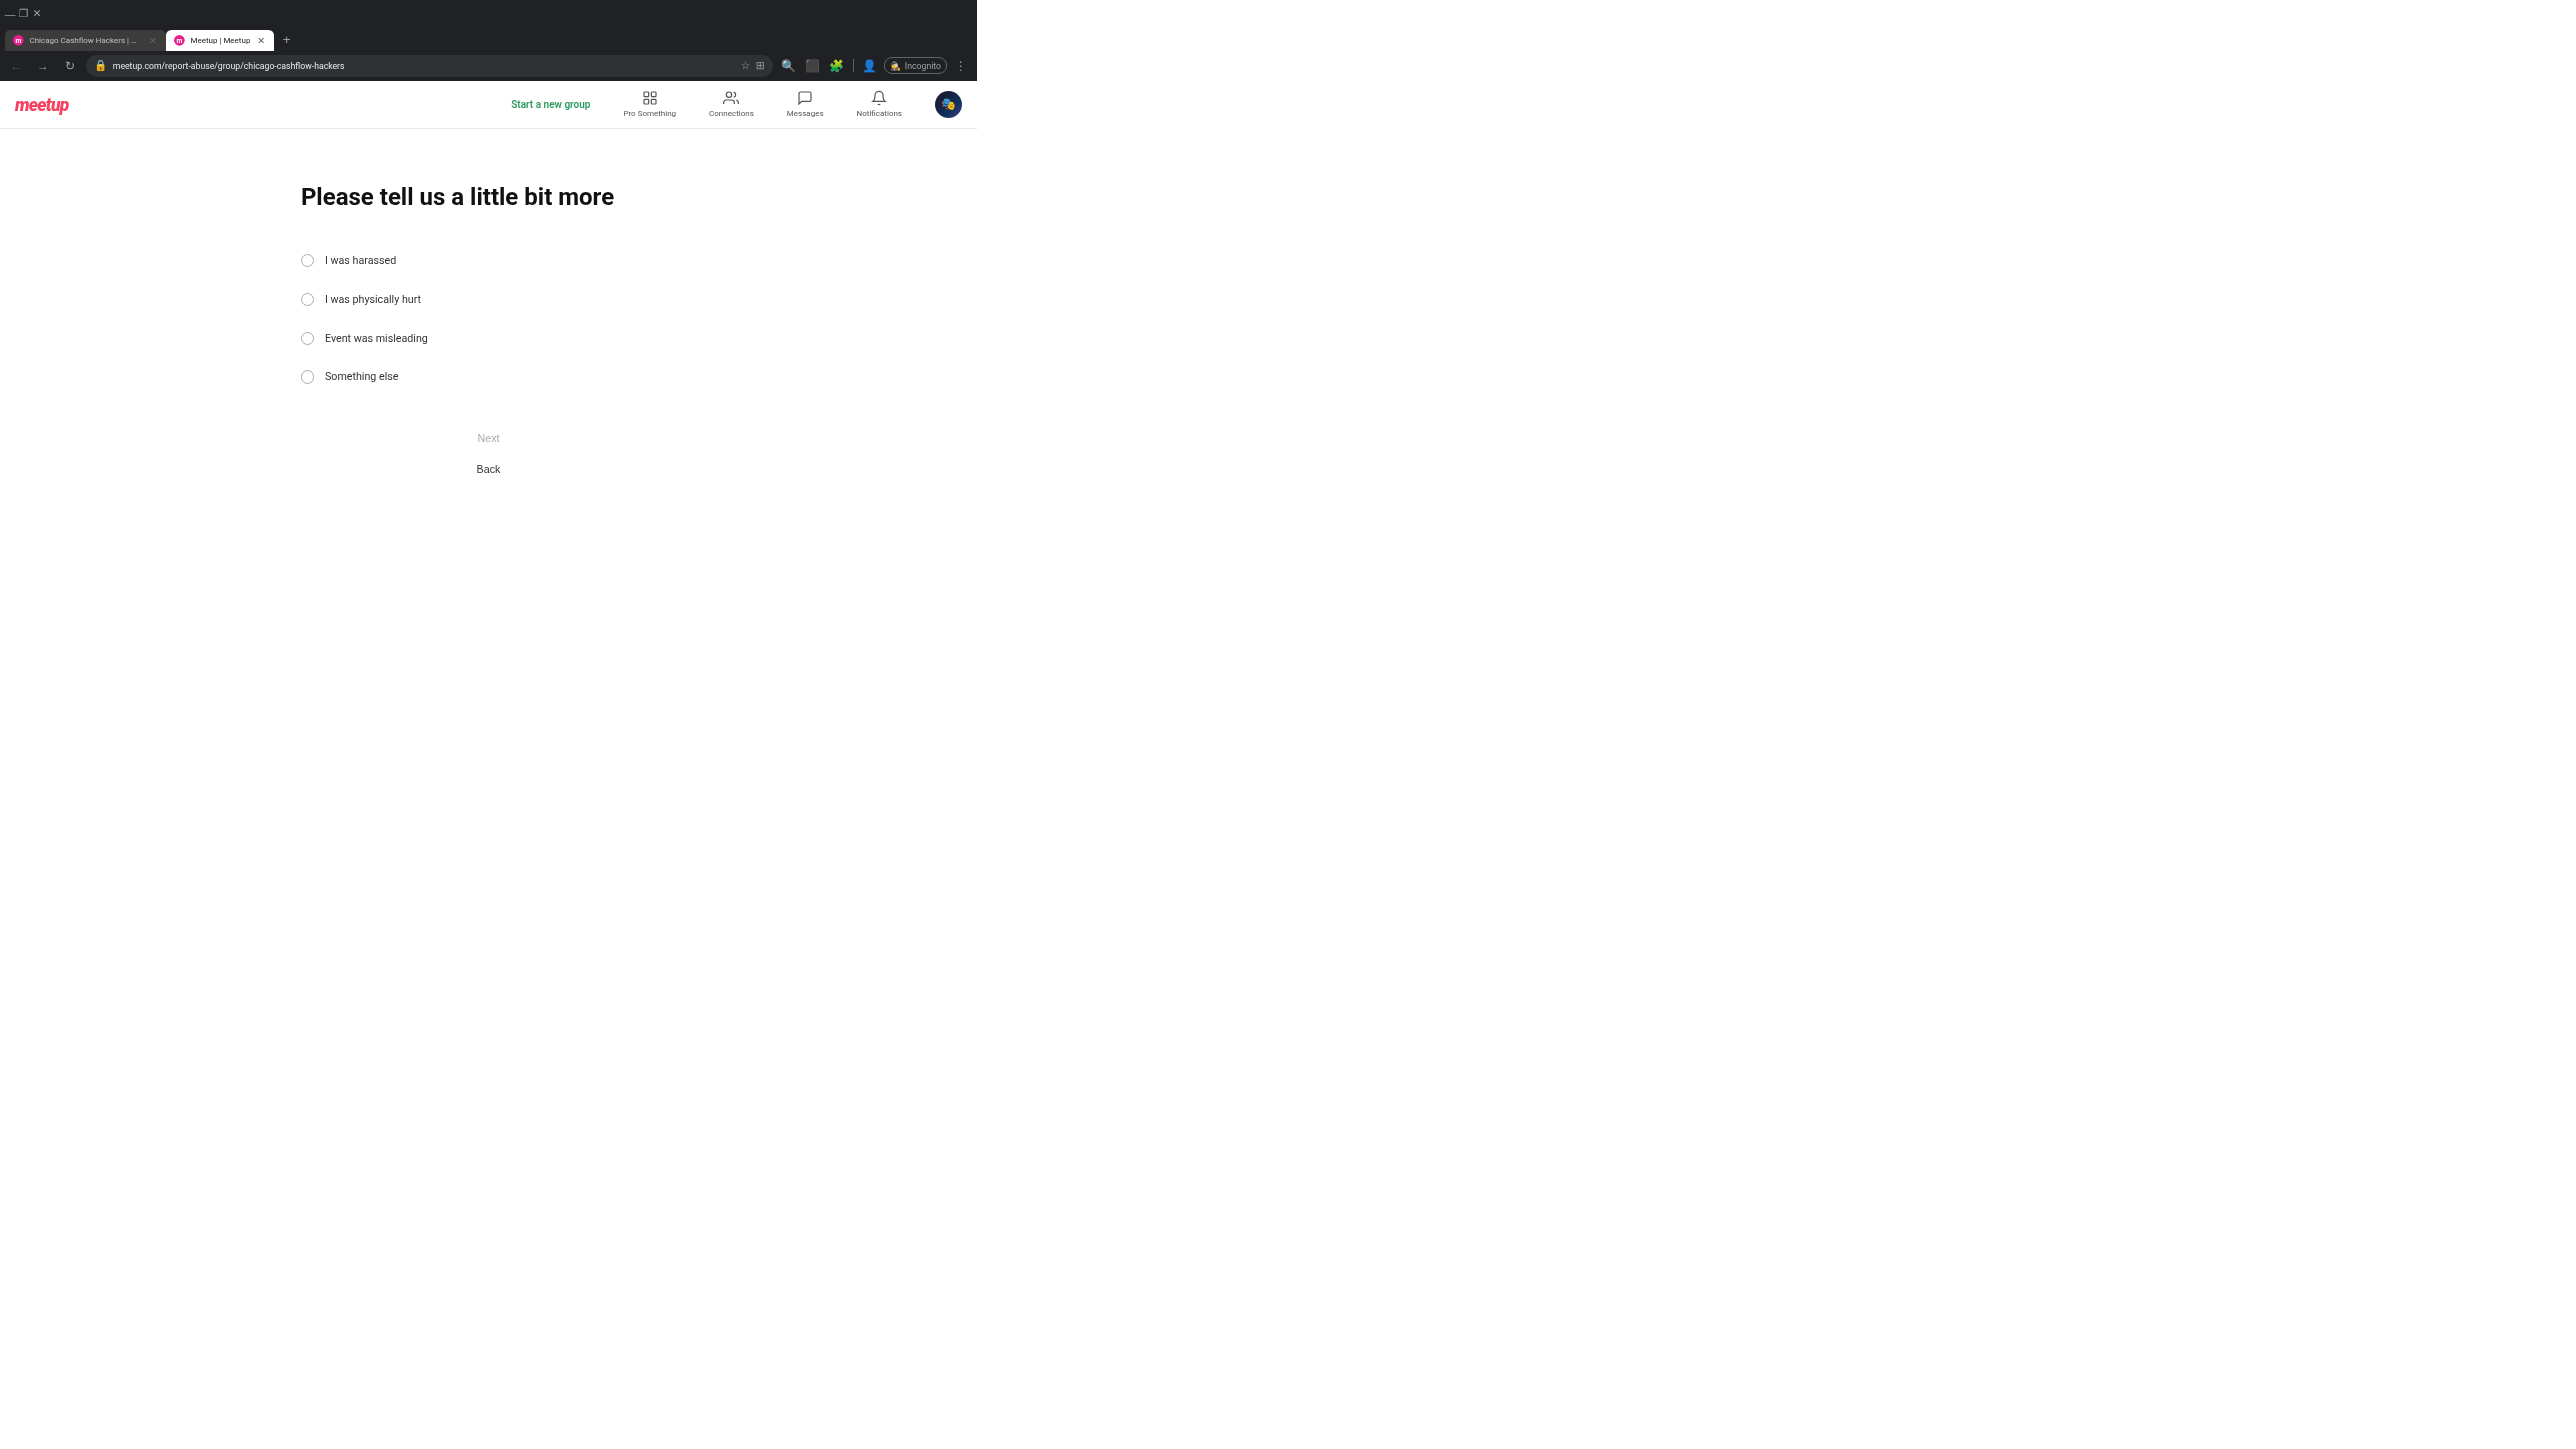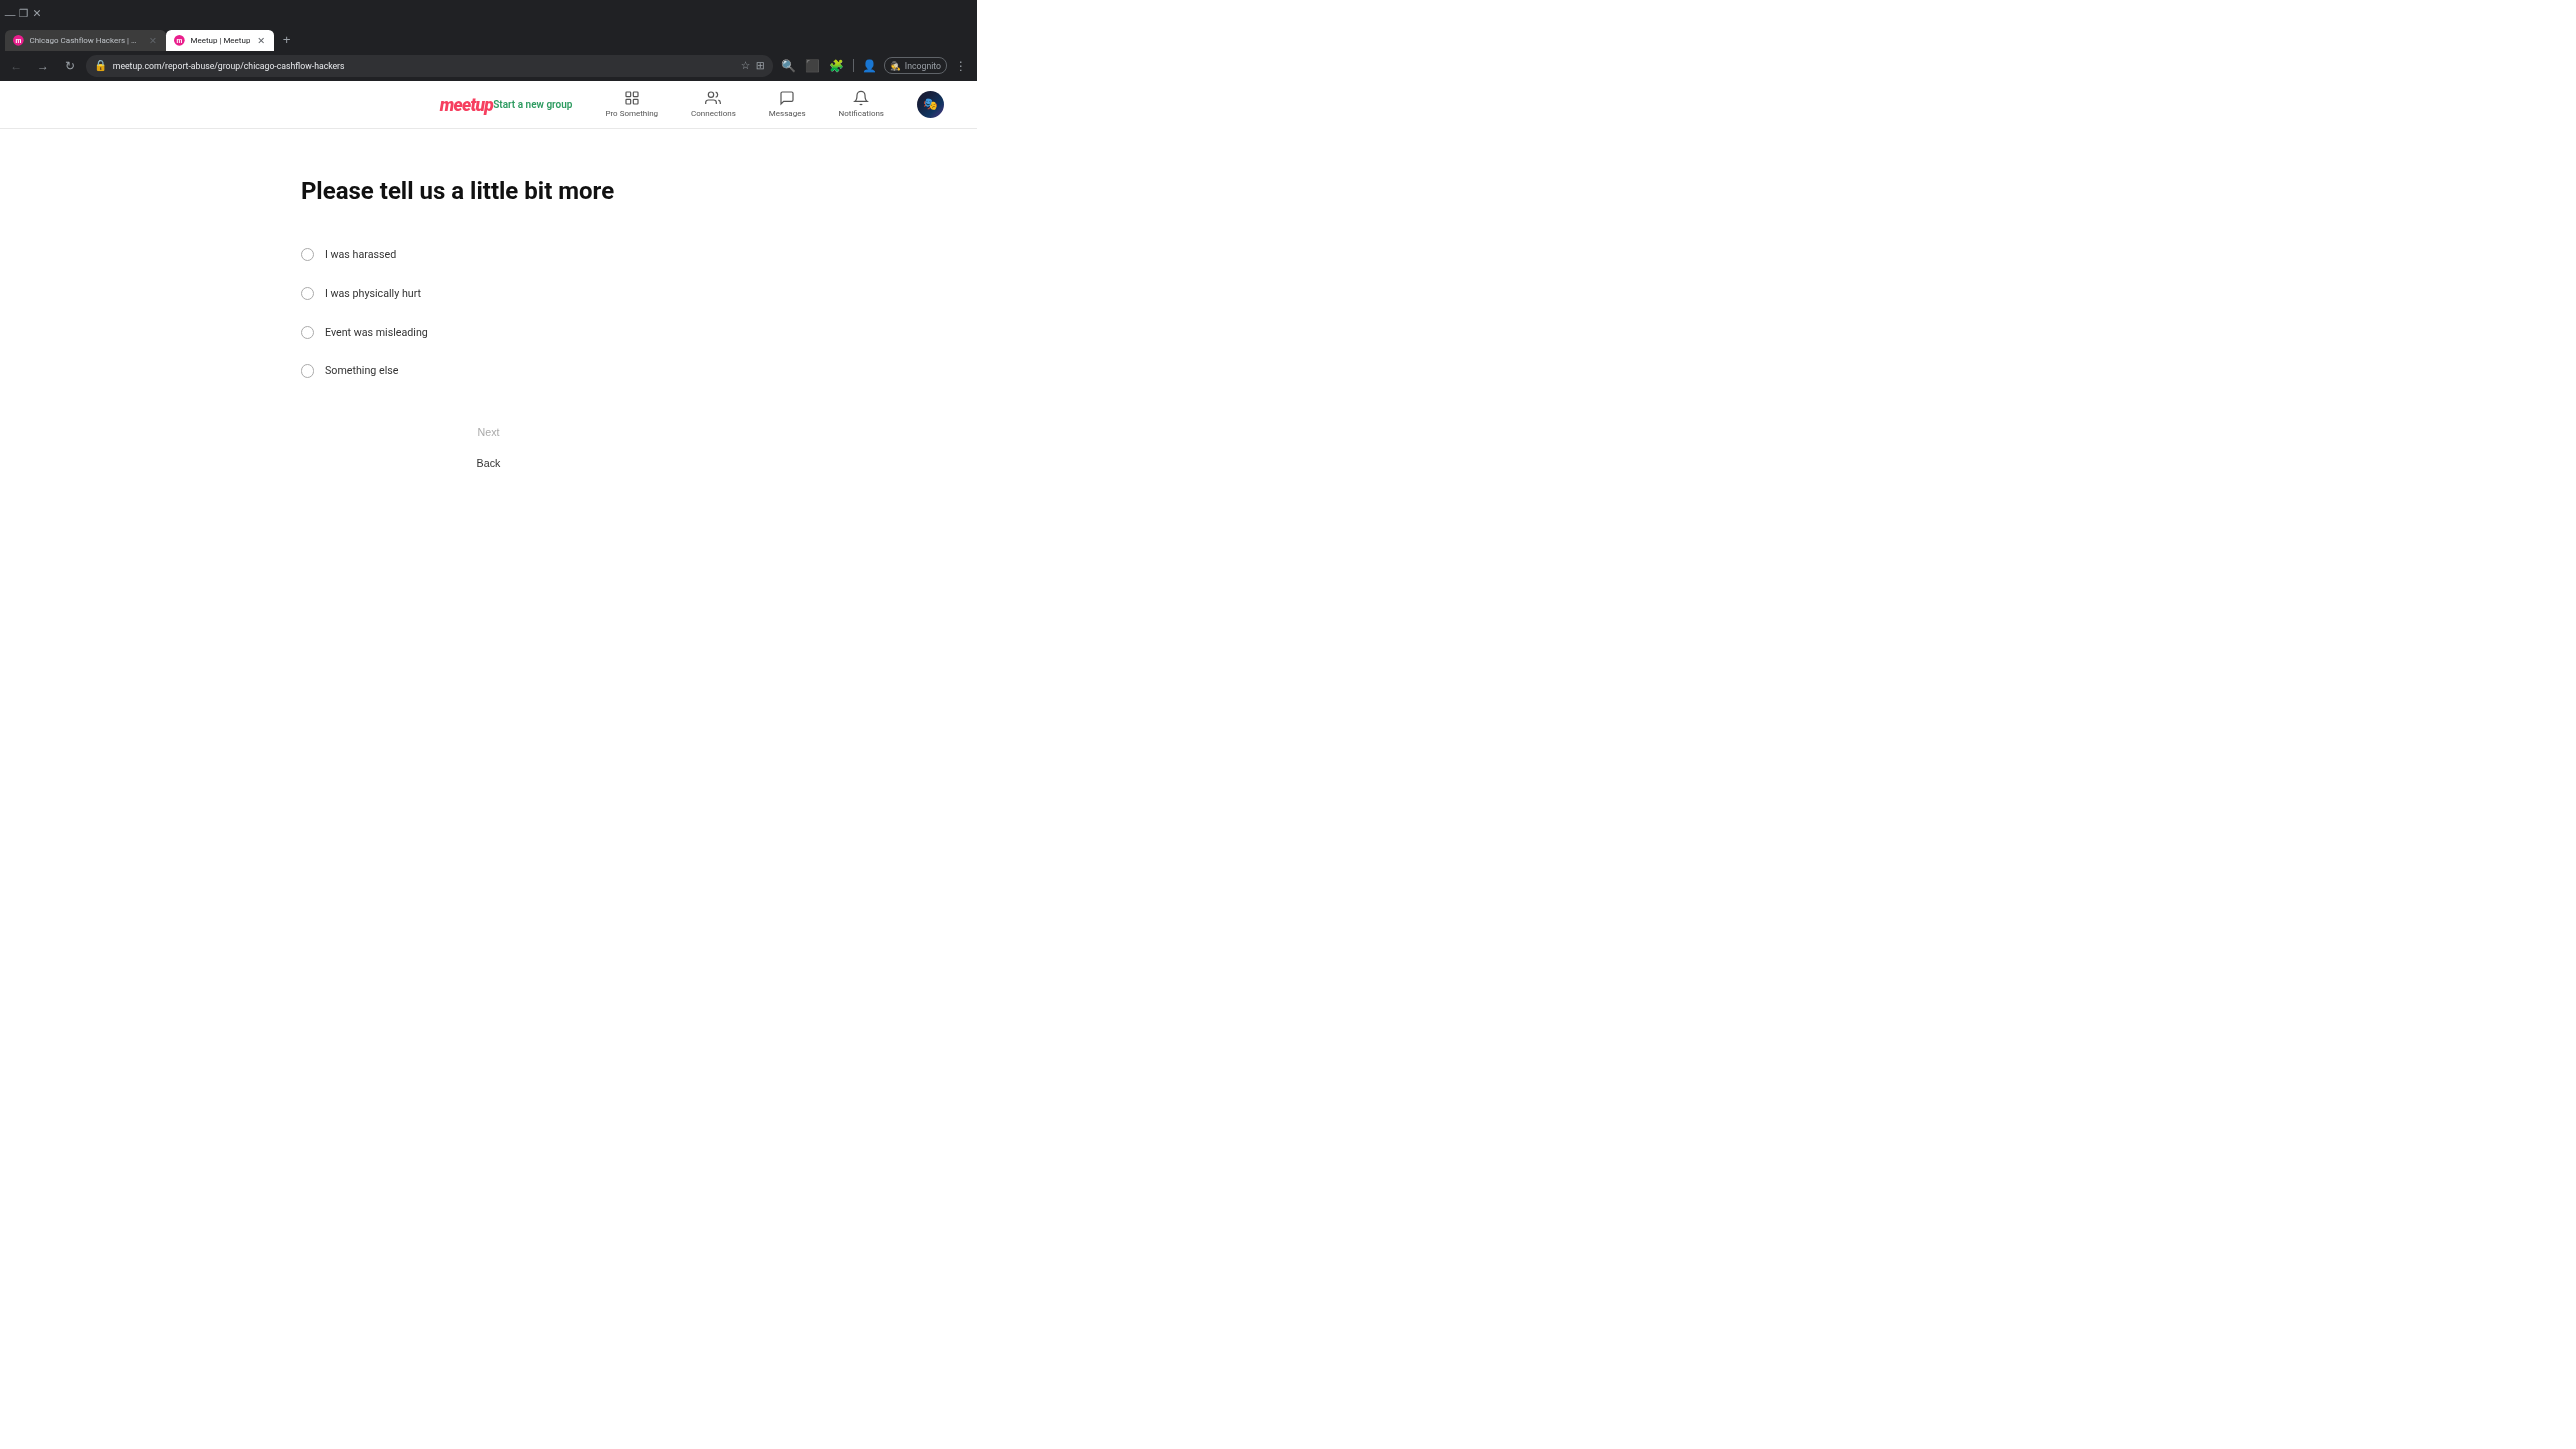--- a/index.html
+++ b/index.html
@@ -236,22 +236,22 @@
     
     .page {
       background: #fff;
       min-height: calc(100vh - 81px);
     }
 
     
     .site-nav {
       display: flex;
       align-items: center;
-      justify-content: flex-end;
-      padding: 0 33px;
+      justify-content: space-between;
+      padding: 0 15px;
       height: 48px;
       border-bottom: 0.7px solid #e8e8e8;
     }
 
     .logo {
       font-size: 19px;
       font-weight: 800;
       color: #f64060;
       font-style: italic;
       letter-spacing: -0.7px;
@@ -312,21 +312,21 @@
       background: linear-gradient(135deg, #1a1a2e, #16213e, #0f3460, #533483);
       display: flex;
       align-items: center;
       justify-content: center;
       font-size: 12px;
     }
 
     
     .main-content {
       max-width: 402px;
-      margin: 8px auto;
+      margin: 14px auto;
       padding: 40px 13.4px;
     }
 
     .page-heading {
       font-size: 24px;
       font-weight: 700;
       color: #111;
       margin-bottom: 32px;
       line-height: 1.2;
     }

